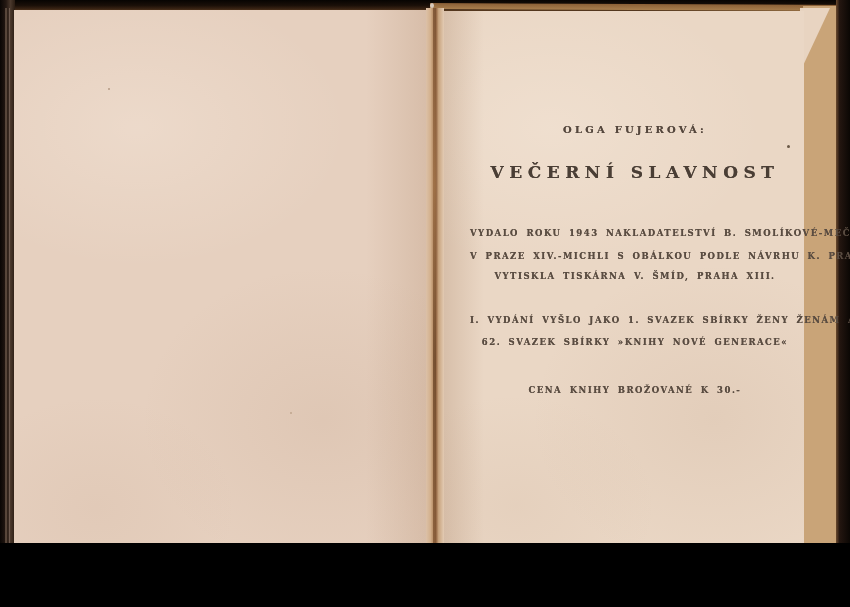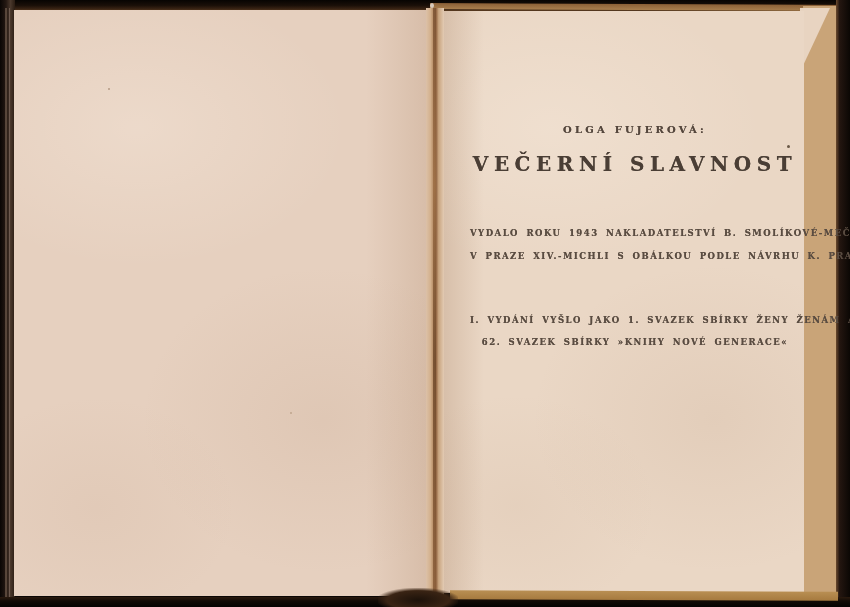--- a/index.html
+++ b/index.html
@@ -1,18 +1,18 @@
 <!DOCTYPE html>
 <html><head>
 <meta charset="utf-8">
 <style>
   html,body{margin:0;padding:0;background:#000;}
   #scan-root{
     position:relative;
-    width:850px;height:607px;
+    width:850px;height:543px;
     overflow:hidden;
     background:#0b0705;
     font-family:"DejaVu Serif","Liberation Serif",serif;
   }
   
   .top-edge{
     position:absolute;left:0;top:0;width:850px;height:12px;
     background:linear-gradient(to bottom,#070402 0%,#1a0f08 45%,#3a2414 75%,#6d4a28 100%);
   }
   .top-edge-highlight{
@@ -98,21 +98,21 @@
   .text-block{
     position:absolute;left:26px;top:0;width:330px;height:100%;
     color:#4e4239;
   }
   .tline{
     position:absolute;left:0;width:100%;
     text-align:center;white-space:nowrap;
     text-shadow:0 0 .5px rgba(78,66,57,.8);
   }
   .author{top:113px;font-size:10px;letter-spacing:3.2px;font-weight:bold;color:#55473d;}
-  .title{top:141px;font-size:20px;letter-spacing:5.5px;font-weight:bold;color:#4a3e35;}
+  .title{top:151px;font-size:17px;letter-spacing:5.5px;font-weight:bold;color:#4a3e35;}
   .body-line{font-size:8.5px;letter-spacing:1.5px;word-spacing:3px;font-weight:bold;color:#5a4c41;}
   .imprint-1{top:217px;}
   .imprint-2{top:240px;}
   .imprint-3{top:260px;}
   .edition-1{top:304px;}
   .edition-2{top:326px;}
   .price-1{top:374px;}
   .price-2{top:395px;}
 </style>
 </head>
@@ -139,22 +139,24 @@
   <div class="fore-edge"></div>
   <div class="corner-fill"></div>
 
   <div class="page page-right">
     <div class="page-right-gutter-shade"></div>
     <div class="text-block">
       <div class="tline author">OLGA FUJEROVÁ:</div>
       <div class="tline title">VEČERNÍ SLAVNOST</div>
       <div class="tline body-line imprint-1">VYDALO ROKU 1943 NAKLADATELSTVÍ B. SMOLÍKOVÉ-MEČÍŘOVÉ</div>
       <div class="tline body-line imprint-2">V PRAZE XIV.-MICHLI S OBÁLKOU PODLE NÁVRHU K. PRAŽÁKOVÉ.</div>
+      <div class="tline body-line imprint-3">VYTISKLA TISKÁRNA V. ŠMÍD, PRAHA XIII.</div>
       <div class="tline body-line edition-1">I. VYDÁNÍ VYŠLO JAKO 1. SVAZEK SBÍRKY ŽENY ŽENÁM A JAKO</div>
       <div class="tline body-line edition-2">62. SVAZEK SBÍRKY »KNIHY NOVÉ GENERACE«</div>
+      <div class="tline body-line price-1">CENA KNIHY BROŽOVANÉ K 30.-</div>
     </div>
   </div>
 
   <div class="bottom-deckle"></div>
   <div class="bottom-smudge"></div>
 
   <div class="speck speck-a"></div>
   <div class="speck speck-b"></div>
   <div class="speck speck-c"></div>
   <div class="speck speck-d"></div>

